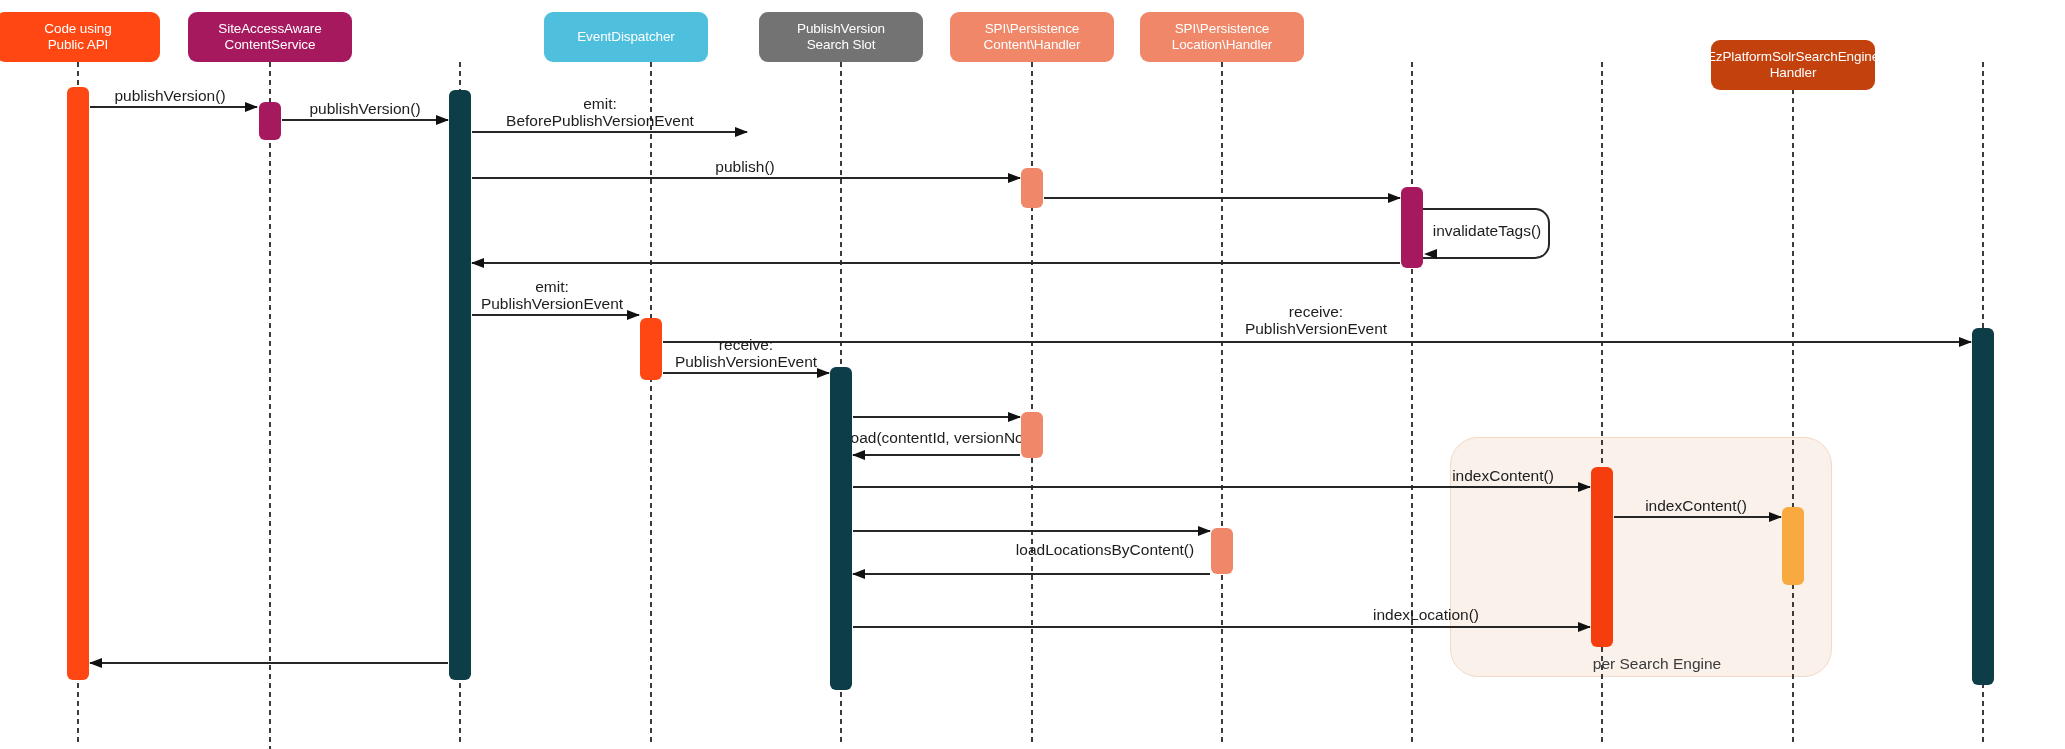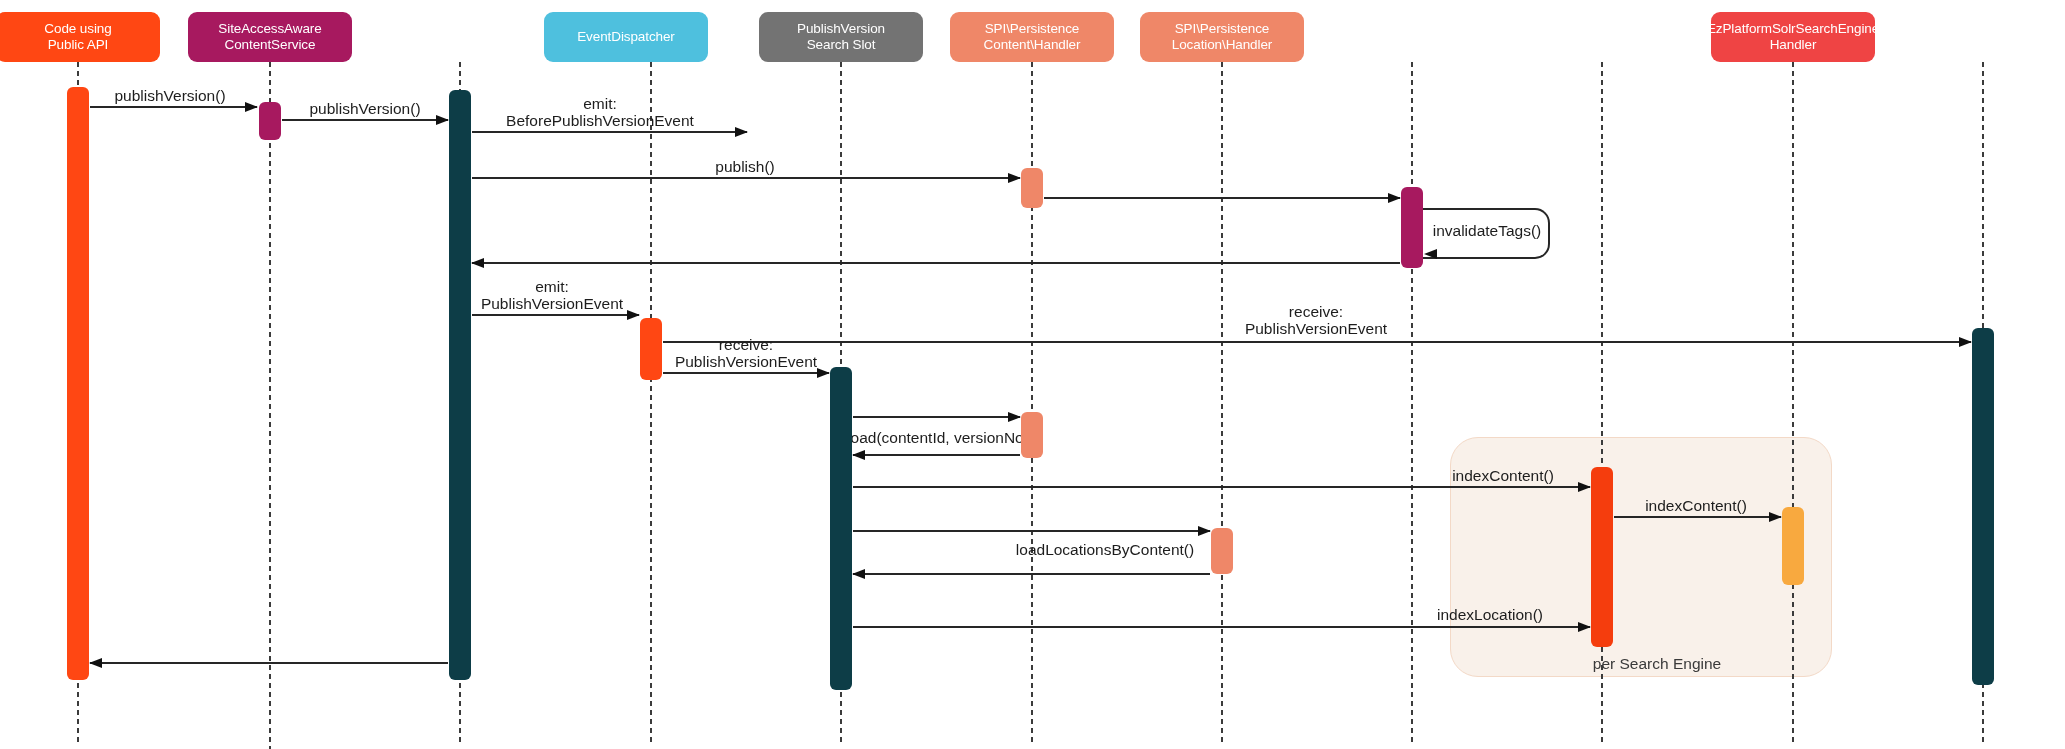--- a/index.html
+++ b/index.html
@@ -83,21 +83,21 @@
       <div class="msg-line" style="left: 1614px; top: 516px; width: 167px;"></div>
       <div class="head right" style="left: 1769px; top: 511.5px;"></div>
       <div class="msg-label" style="left: 1696px; top: 497px;">indexContent()</div>
       <div class="msg-line" style="left: 853px; top: 530px; width: 357px;"></div>
       <div class="head right" style="left: 1198px; top: 525.5px;"></div>
       <div class="msg-label" style="left: 1105px; top: 541px;">loadLocationsByContent()</div>
       <div class="msg-line" style="left: 853px; top: 573px; width: 357px;"></div>
       <div class="head left" style="left: 852px; top: 568.5px;"></div>
       <div class="msg-line" style="left: 853px; top: 626px; width: 737px;"></div>
       <div class="head right" style="left: 1578px; top: 621.5px;"></div>
-      <div class="msg-label" style="left: 1490px; top: 606px;">indexLocation()</div>
+      <div class="msg-label" style="left: 1426px; top: 606px;">indexLocation()</div>
       <div class="msg-line" style="left: 90px; top: 662px; width: 358px;"></div>
       <div class="head left" style="left: 89px; top: 657.5px;"></div>
       <div class="self-loop" style="left: 1423px; top: 208px; width: 125px; height: 47px;"></div>
       <div class="head left" style="left: 1424px; top: 248.5px;"></div>
       <div class="msg-label" style="left: 1487px; top: 222px;">invalidateTags()</div>
     </div>
   <div class="layer" id="activations-layer">
       <div class="bar" style="left: 67px; top: 87px; height: 593px; background: rgb(255, 71, 19);"></div>
       <div class="bar" style="left: 259px; top: 102px; height: 38px; background: rgb(167, 25, 95);"></div>
       <div class="bar" style="left: 449px; top: 90px; height: 590px; background: rgb(13, 61, 71);"></div>
@@ -116,16 +116,16 @@
 Public API</span></div>
       <div class="participant" style="left: 188px; background: rgb(167, 25, 95);"><span>SiteAccessAware
 ContentService</span></div>
       <div class="participant" style="left: 544px; background: rgb(78, 192, 222);"><span>EventDispatcher</span></div>
       <div class="participant" style="left: 759px; background: #737373;"><span>PublishVersion
 Search Slot</span></div>
       <div class="participant" style="left: 950px; background: rgb(239, 135, 104);"><span>SPI\Persistence
 Content\Handler</span></div>
       <div class="participant" style="left: 1140px; background: rgb(239, 135, 104);"><span>SPI\Persistence
 Location\Handler</span></div>
-      <div class="participant" style="left: 1711px; background: #ef4444;"><span>EzPlatformSolrSearchEngine
+      <div class="participant" style="left: 1711px; background: #c2410c; margin-top: 28px;"><span>EzPlatformSolrSearchEngine
 Handler</span></div>
     </div>
 </div>
 
 </body></html>

